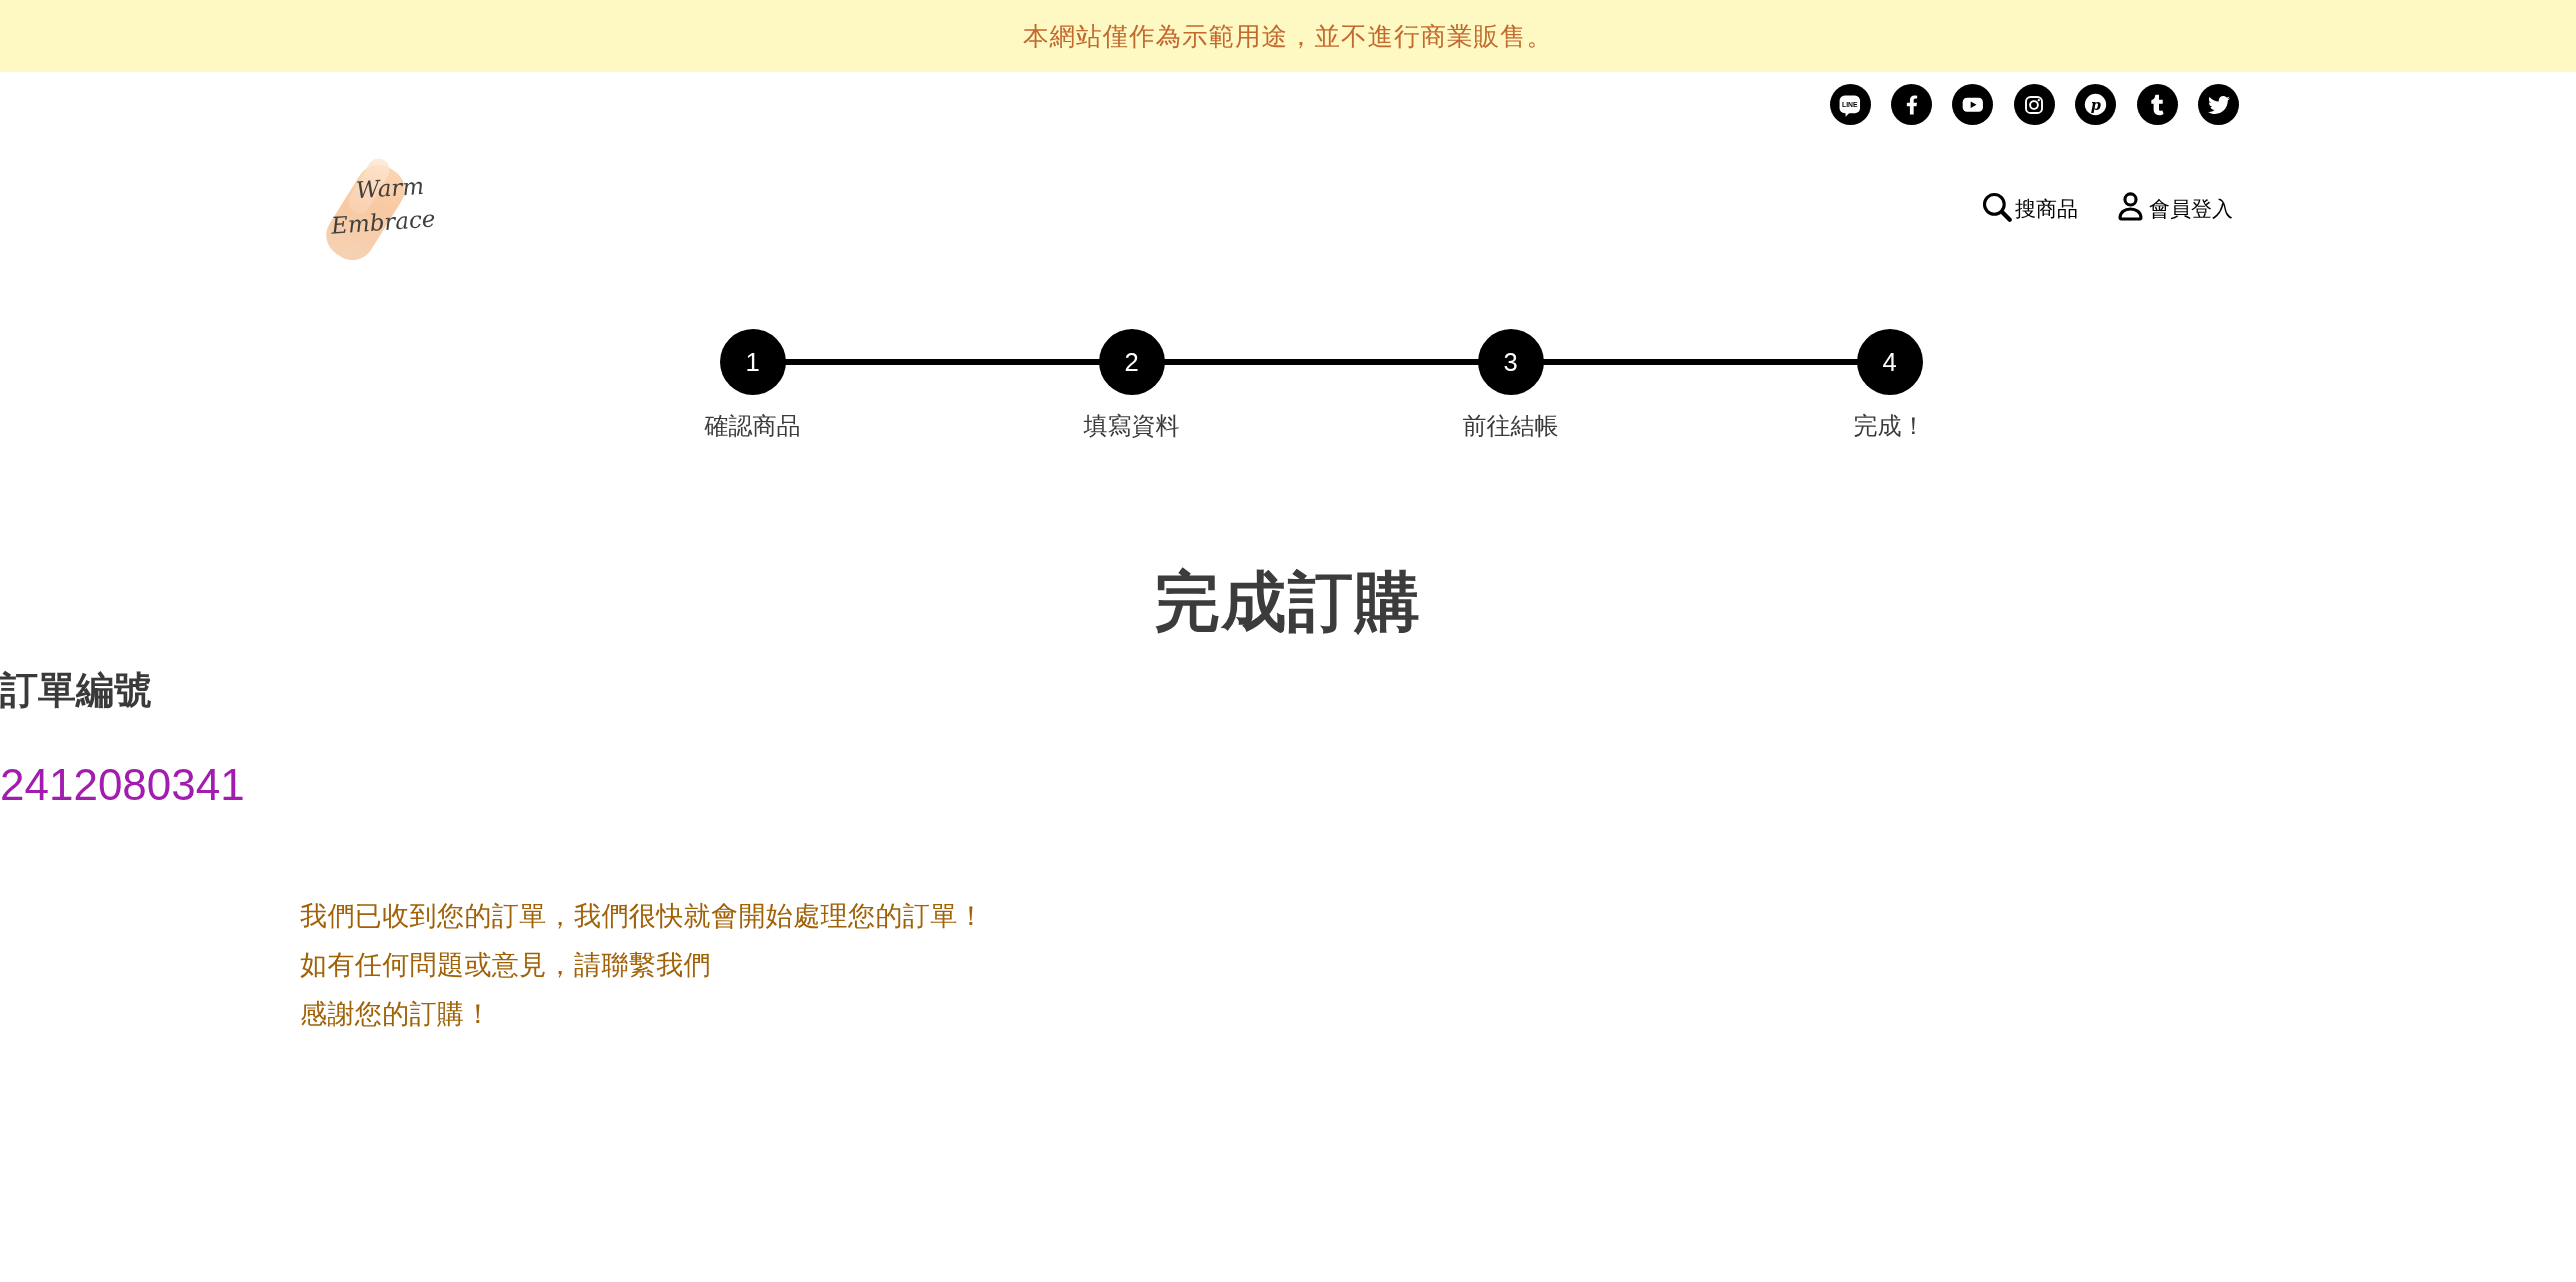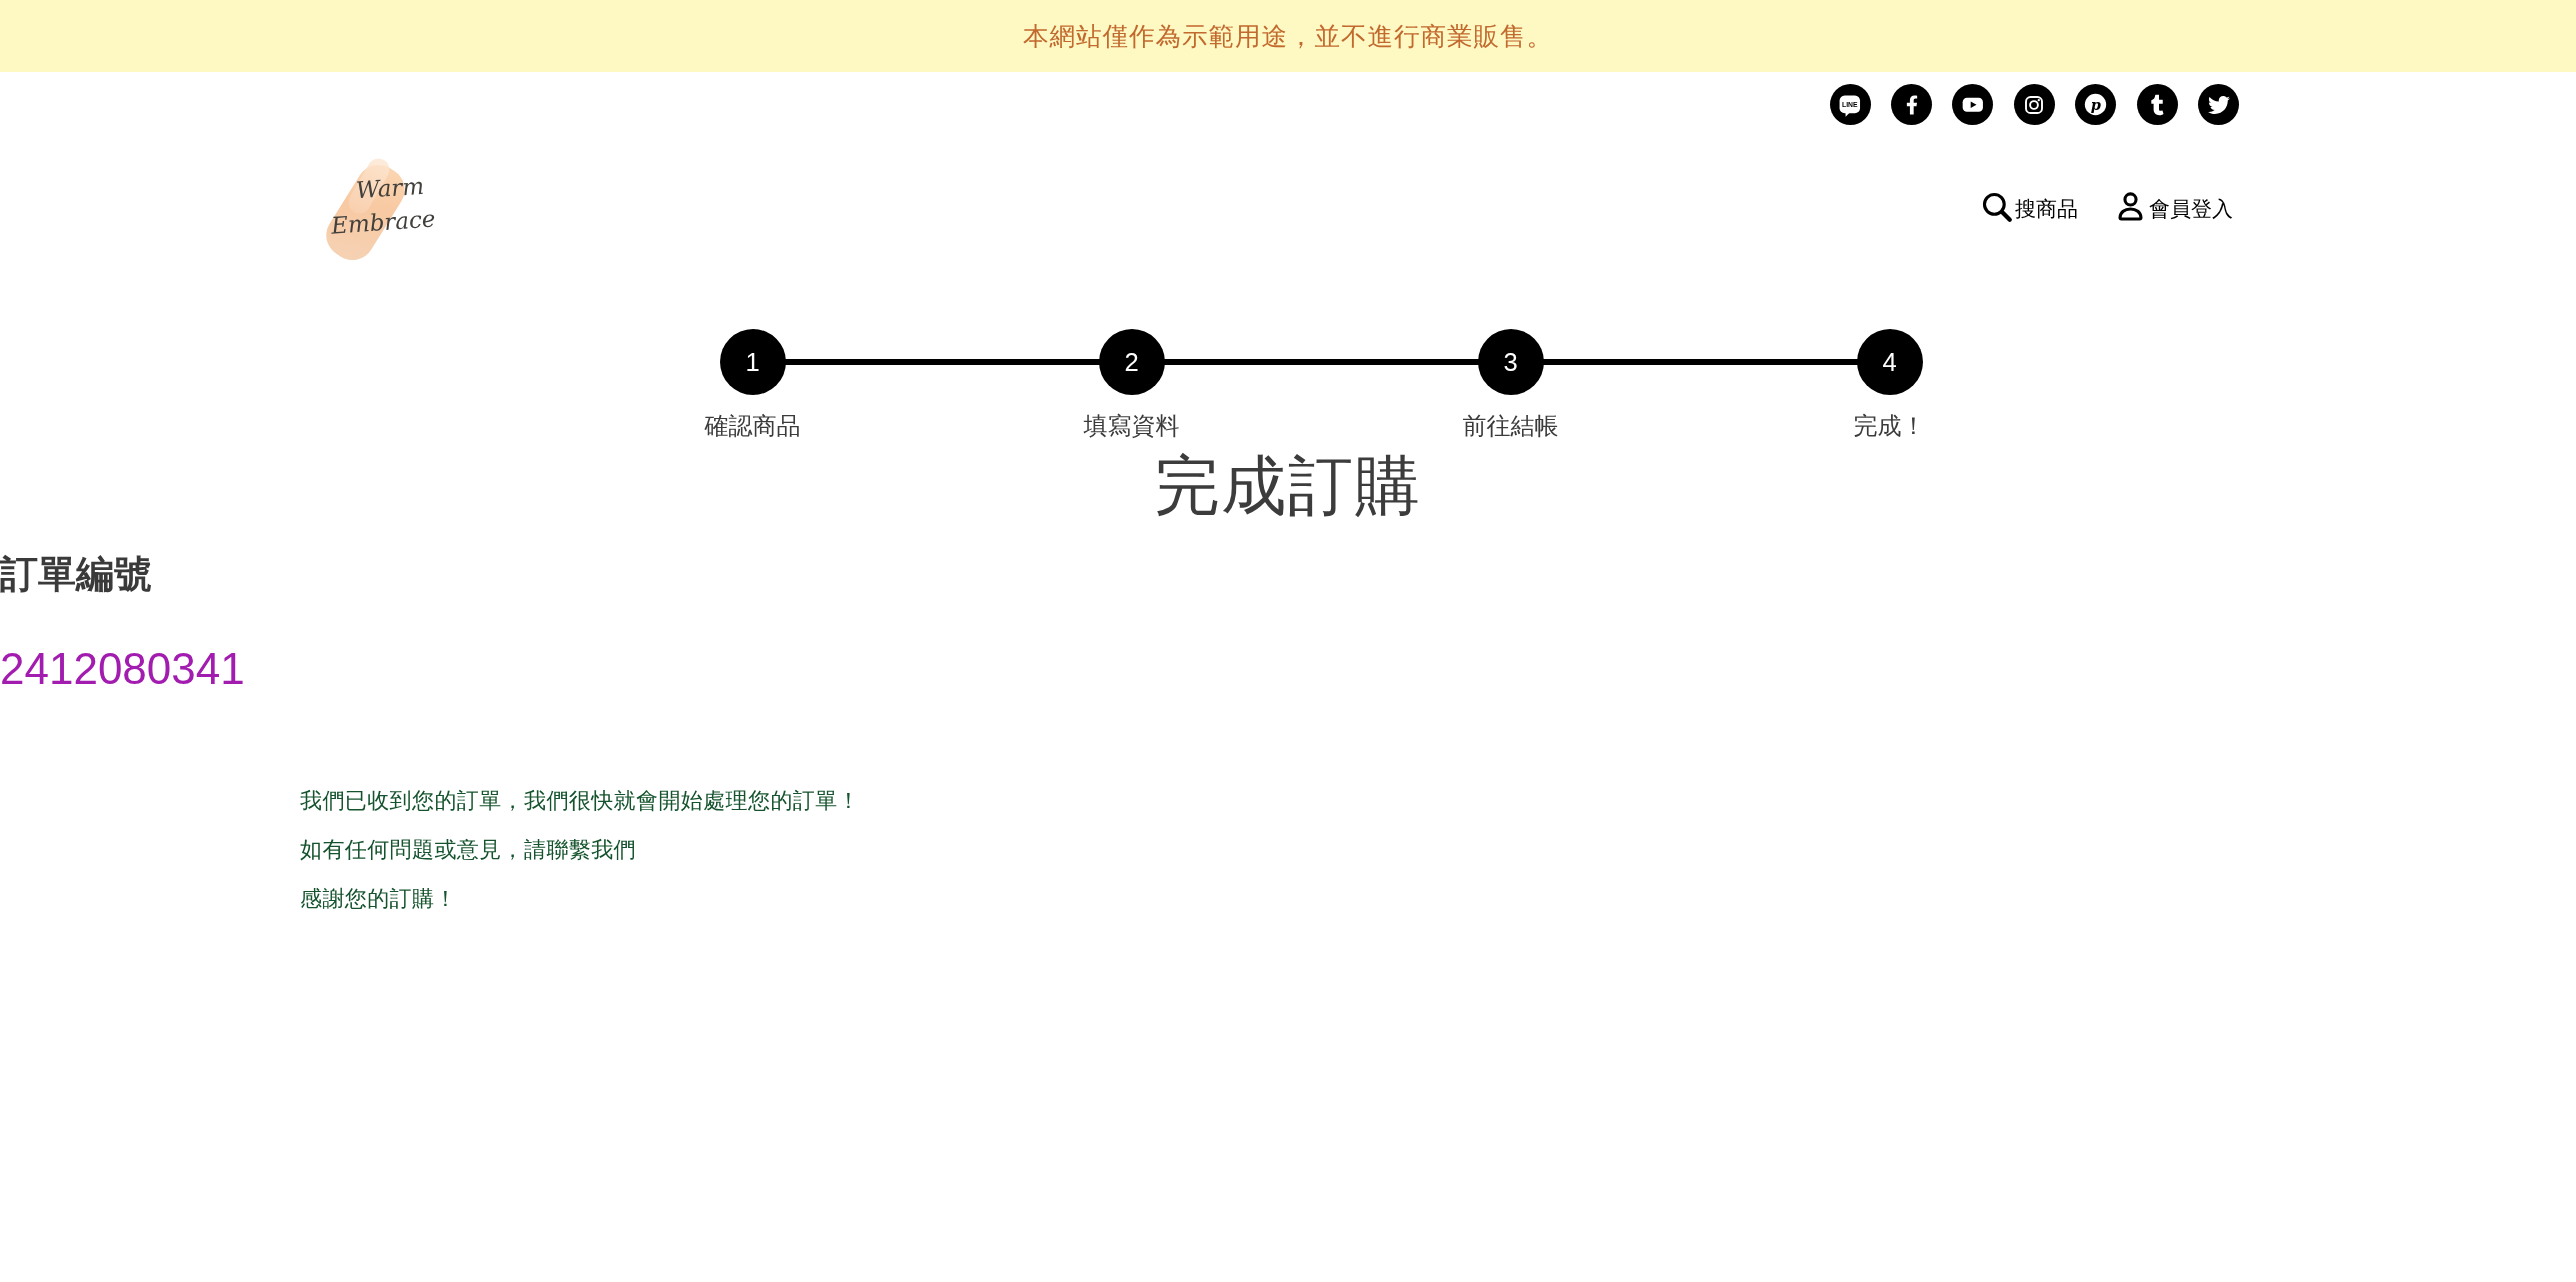--- a/index.html
+++ b/index.html
@@ -43,29 +43,29 @@
   .steps { position:relative; width:1273px; margin:63px auto 0; transform:translateX(33px);
     display:flex; justify-content:space-between; }
   .steps-line { position:absolute; left:68px; right:68px; top:30px; height:6px; background:#000; }
   .step { position:relative; width:136px; display:flex; flex-direction:column; align-items:center; }
   .step-circle { width:66px; height:66px; border-radius:50%; background:#000;
     display:flex; align-items:center; justify-content:center; }
   .step-number { color:#fff; font-size:25.6px; }
   .step-label { margin-top:15.3px; font-size:24px; color:#3b3b3b; white-space:nowrap; }
 
   
-  .page-title { text-align:center; font-size:65px; font-weight:400;
+  .page-title { margin-top:116px; text-align:center; font-size:65px; font-weight:700;
     color:#3c3c3c; letter-spacing:1.7px; }
   .order-line { margin-top:19px; display:flex; justify-content:center;
     align-items:baseline; gap:15.3px;flex-direction:column; }
   .order-label { font-size:38px; font-weight:700; color:#3a3a3a; }
   .order-number { font-size:44px; font-weight:500; color:#a21caf; cursor:pointer;margin-top:28px; }
 
   .messages { max-width:1976px; margin:82px auto 0; }
-  .message-line { font-size:22px; color:#14532d; line-height:49px; letter-spacing:0.4px; }
+  .message-line { font-size:27px; color:#a16207; line-height:49px; letter-spacing:0.4px; }
 </style>
 </head>
 <body>
 
 <div class="banner">
   <span class="banner-text">本網站僅作為示範用途，並不進行商業販售。</span>
 </div>
 
 <div class="social-row">
   <div class="soc">

